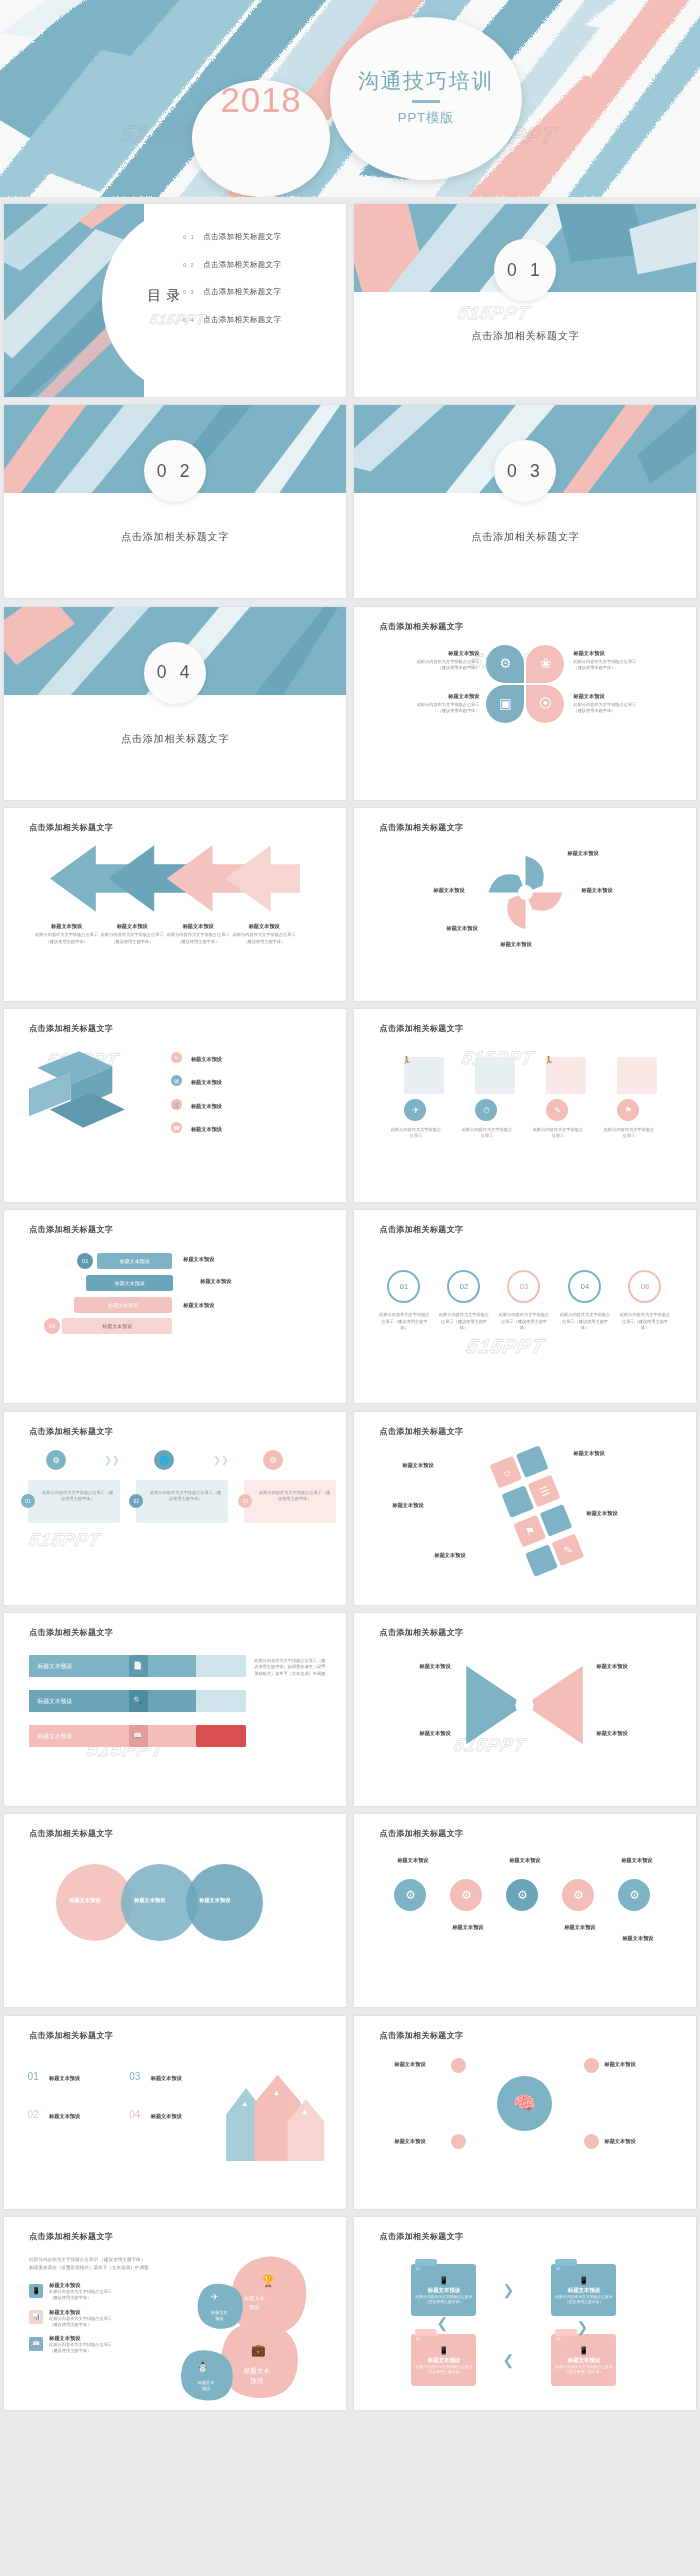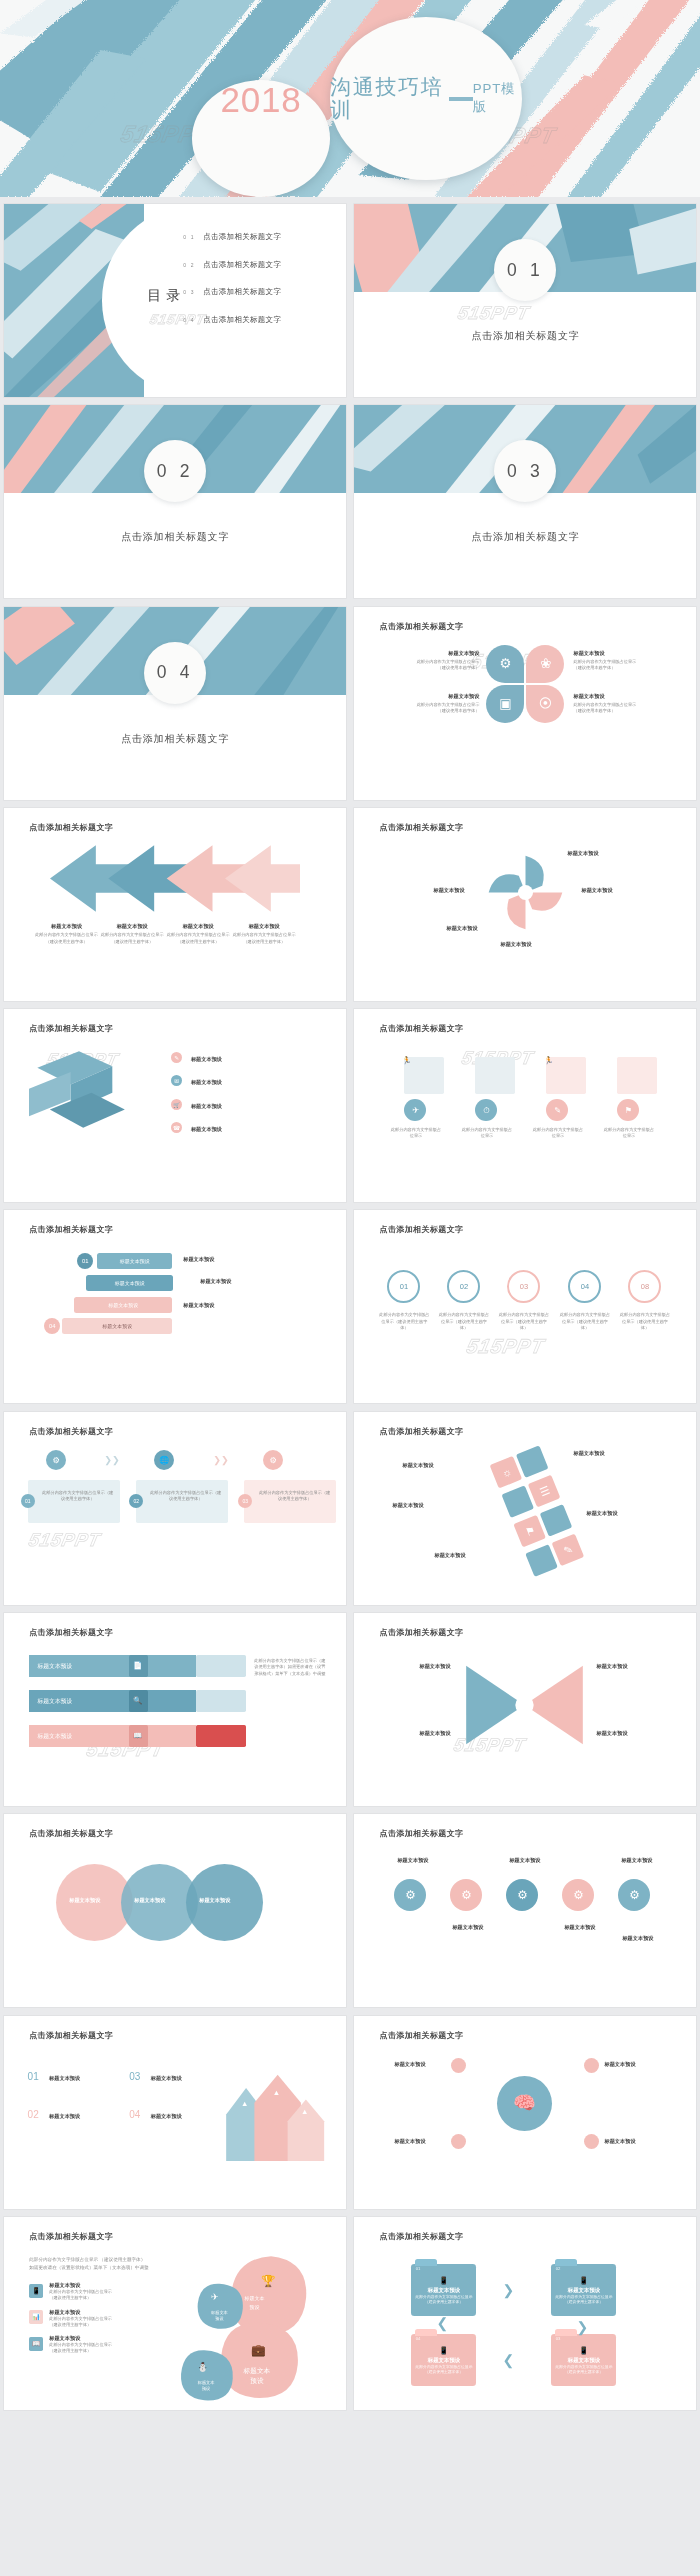--- a/index.html
+++ b/index.html
@@ -21,21 +21,21 @@
     position:absolute; font-family:"Liberation Sans",sans-serif;
     font-weight:bold; font-style:italic; color:transparent;
     -webkit-text-stroke:0.8px rgba(150,150,150,.30);
     pointer-events:none; letter-spacing:0.8px;
   }
 
   .cover-ellipse-main{
     position:absolute; left:330px; top:16.7px; width:192px; height:163px;
     background:#fbfbfa; border-radius:50%;
     box-shadow:0 2.5px 10px rgba(60,80,95,.22);
-    display:flex; flex-direction:row; align-items:center; justify-content:center;
+    display:flex; flex-direction:column; align-items:center; justify-content:center;
     z-index:6;
   }
   .cover-title{
     font-size:21px; color:#76aabd; letter-spacing:1.7px; font-weight:500;
     line-height:1.1;
   }
   .cover-rule{ width:28px; height:3.3px; background:#8cbacb; margin:7.5px 0 5.8px; }
   .cover-sub{ font-size:13.3px; color:#7fb0c3; letter-spacing:0.8px; }
 
   .cover-ellipse-year{

